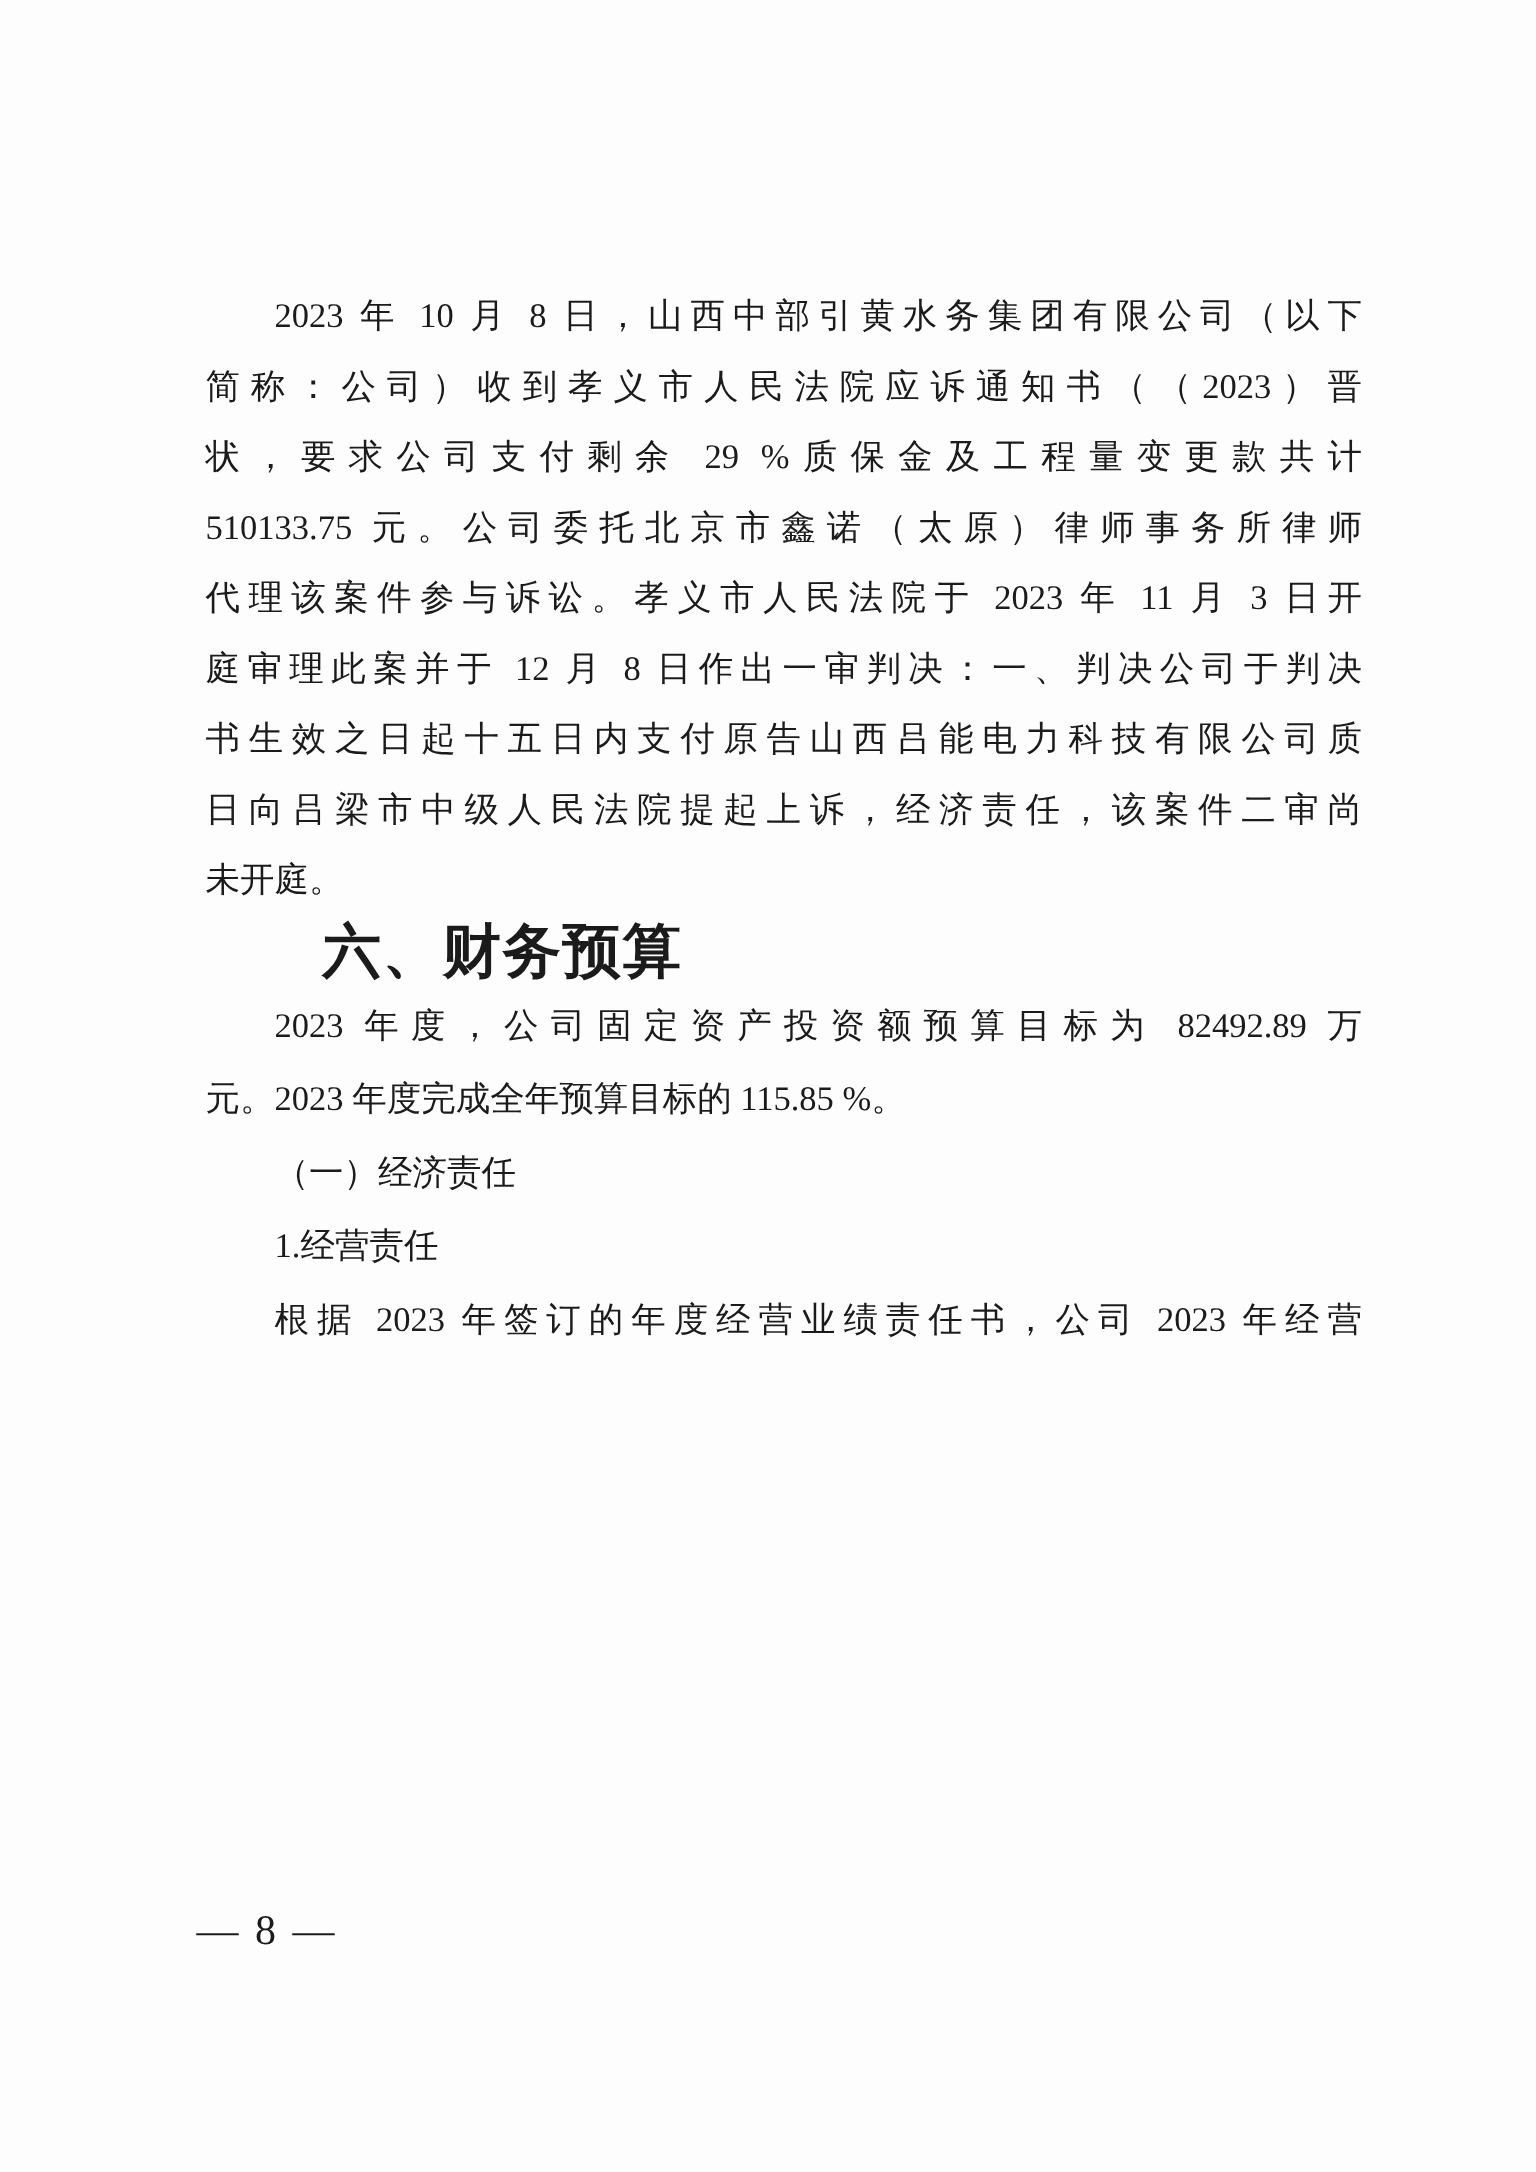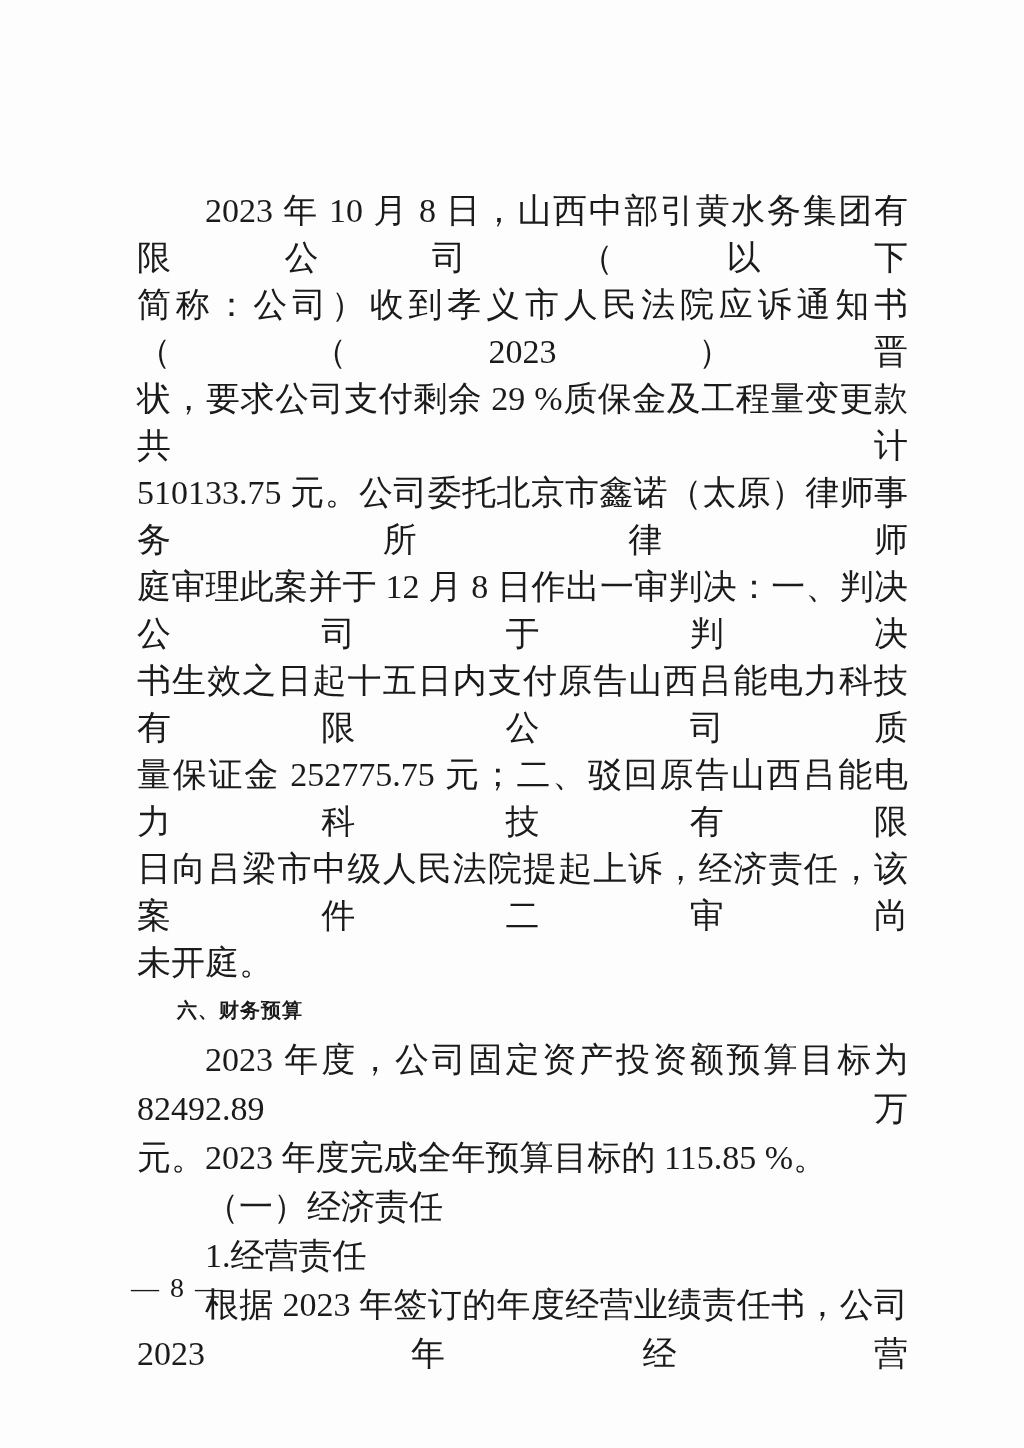--- a/index.html
+++ b/index.html
@@ -16,30 +16,30 @@
     font-family: "Liberation Serif", "DejaVu Serif", serif;
     color: #1b1b1b;
   }
   .content {
     position: absolute;
     left: 137px;
     top: 187px;
     width: 771px;
   }
   .block {
-    font-size: 34px;
+    font-size: 23px;
     line-height: 49px;
   }
   .block:first-child {
     line-height: 47px;
   }
   .block.heading {
     font-family: "Liberation Sans", "DejaVu Sans", sans-serif;
     font-weight: bold;
-    font-size: 20px;
+    font-size: 39px;
     letter-spacing: 1px;
   }
   .line {
     white-space: normal;
   }
   .line.indent {
     text-indent: 2em;
   }
   .line.jline {
     text-align: justify;
@@ -63,23 +63,23 @@
 </head>
 <body>
 
 <div class="page">
   <div class="content">
       <div class="block para">
         <div class="line indent jline">2023 年 10 月 8 日，山西中部引黄水务集团有限公司（以下</div>
         <div class="line jline">简称：公司）收到孝义市人民法院应诉通知书（（2023）晋</div>
         <div class="line jline">状，要求公司支付剩余 29 %质保金及工程量变更款共计</div>
         <div class="line jline">510133.75 元。公司委托北京市鑫诺（太原）律师事务所律师</div>
+        <div class="line jline">代理该案件参与诉讼。孝义市人民法院于 2023 年 11 月 3 日开</div>
         <div class="line jline">庭审理此案并于 12 月 8 日作出一审判决：一、判决公司于判决</div>
         <div class="line jline">书生效之日起十五日内支付原告山西吕能电力科技有限公司质</div>
-        <div class="line jline">量保证金 252775.75 元；二、驳回原告山西吕能电力科技有限</div>
         <div class="line jline">日向吕梁市中级人民法院提起上诉，经济责任，该案件二审尚</div>
         <div class="line">未开庭。</div>
       </div>
       <div class="block heading">
         <div class="line indent">六、财务预算</div>
       </div>
       <div class="block para">
         <div class="line indent jline"><span>2023 年度，公司固定资产投资额预算目标为 </span><span class="u">82492.89 </span><span>万</span></div>
         <div class="line"><span>元。2023 年度完成全年预算目标的 </span><span class="u">115.85 </span><span>%。</span></div>
       </div>

